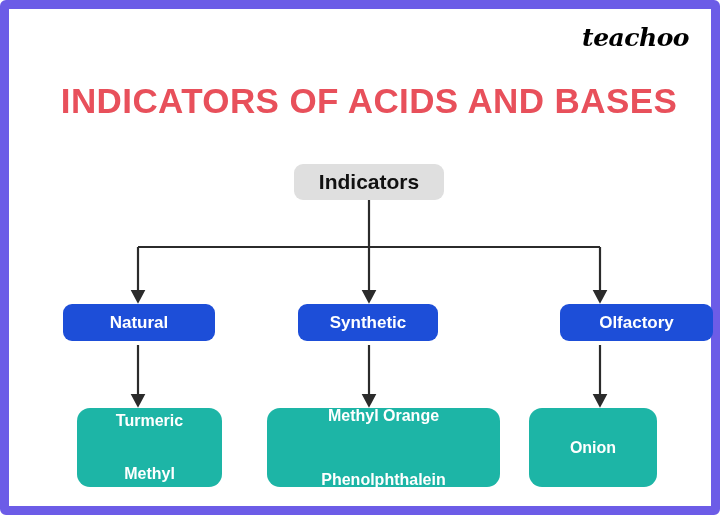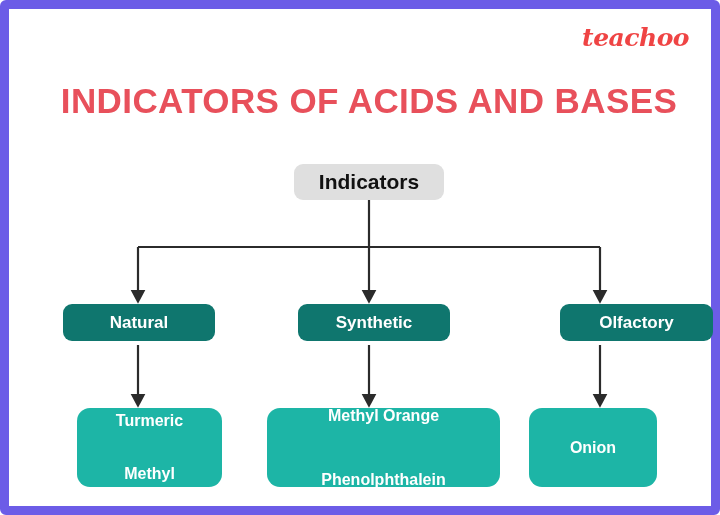--- a/index.html
+++ b/index.html
@@ -26,21 +26,21 @@
 
   
   .brand {
     position: absolute;
     top: 14px;
     right: 22px;
     font-family: "DejaVu Serif", serif;
     font-style: italic;
     font-weight: bold;
     font-size: 25px;
-    color: #ef4444;
+    color: #000000;
     letter-spacing: -0.5px;
   }
 
   
   .title {
     position: absolute;
     top: 72px;
     left: 0;
     width: 720px;
     text-align: center;
@@ -68,29 +68,29 @@
     color: #111111;
     border-radius: 9px;
     font-size: 21px;
     left: 285px;
     top: 155px;
     width: 150px;
     height: 36px;
   }
 
   .node-mid {
-    background: #0f766e;
+    background: #1d4ed8;
     color: #ffffff;
     border-radius: 9px;
     font-size: 17px;
     height: 37px;
     top: 295px;
   }
   .mid-0 { left: 54px;  width: 152px; }
-  .mid-1 { left: 289px; width: 152px; }
+  .mid-1 { left: 289px; width: 140px; }
   .mid-2 { left: 515px; width: 153px; margin-left: 36px; }
 
   .node-leaf {
     background: #1DB5A6;
     color: #ffffff;
     border-radius: 13px;
     font-size: 16px;
     top: 399px;
     height: 79px;
   }

